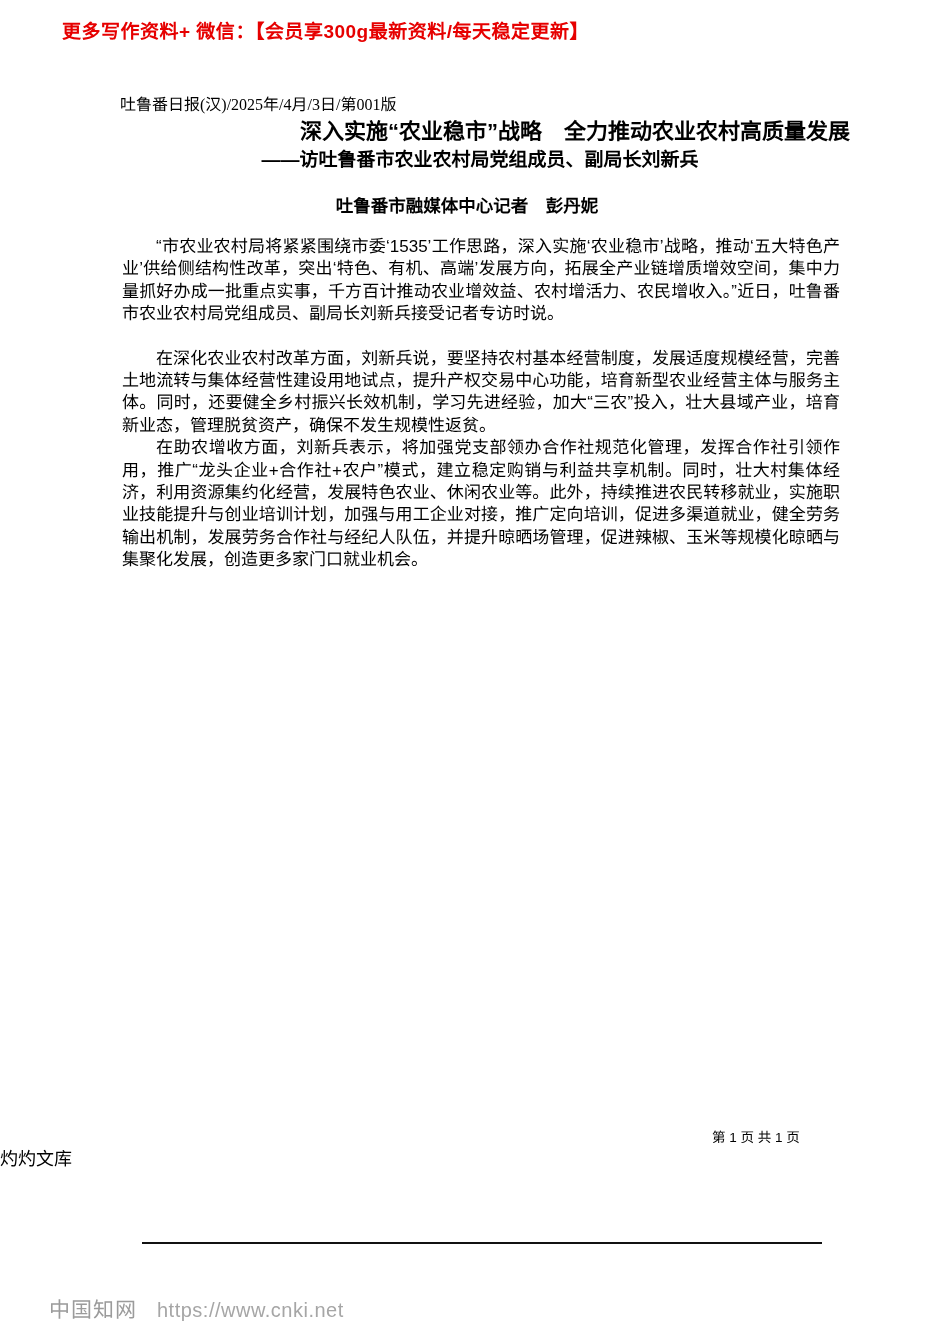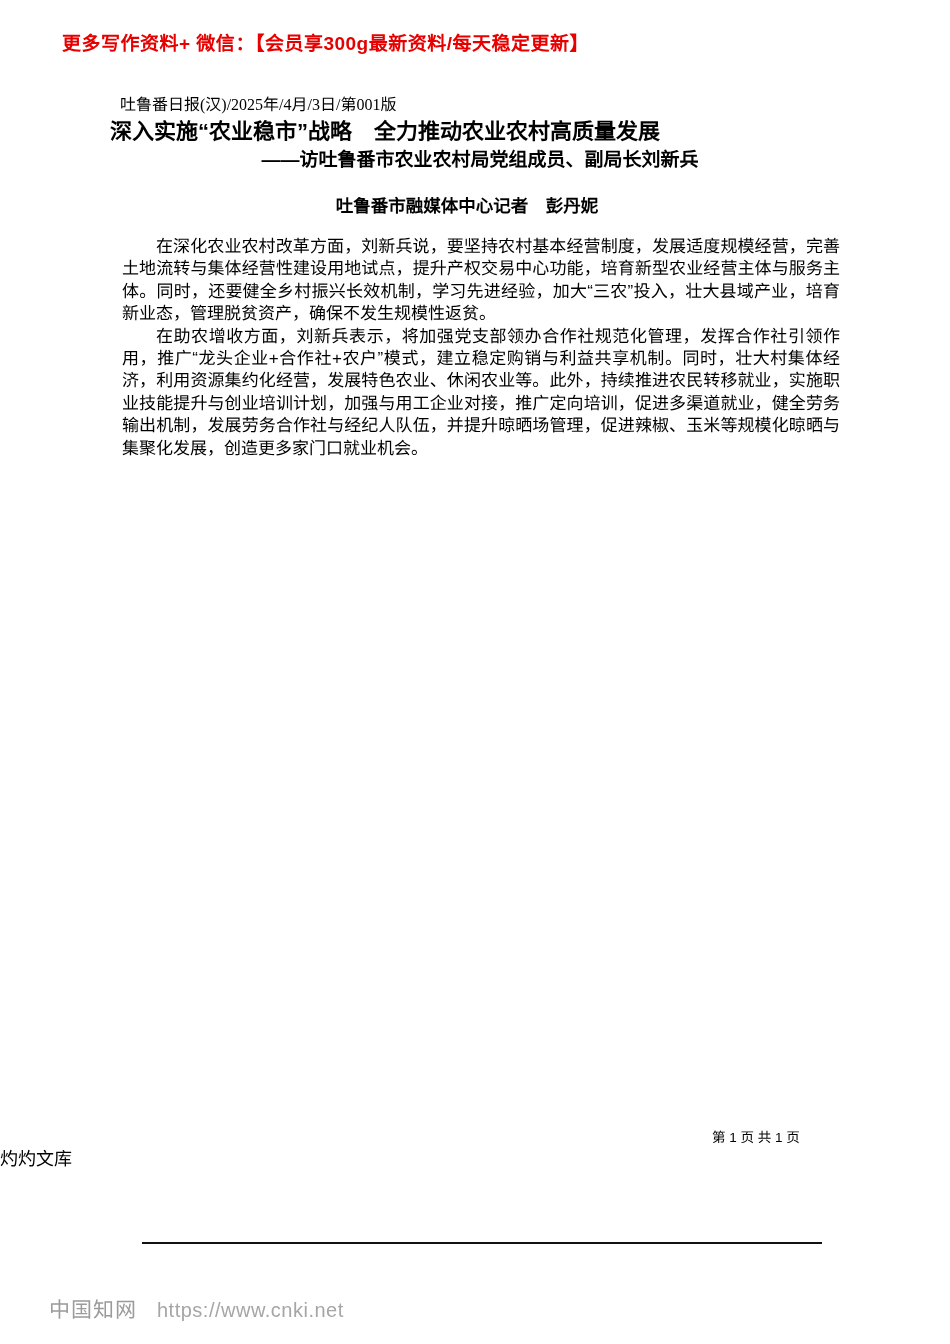--- a/index.html
+++ b/index.html
@@ -12,42 +12,42 @@
     width: 950px;
     height: 1344px;
     background: #ffffff;
     overflow: hidden;
     font-family: "Liberation Sans", "DejaVu Sans", sans-serif;
     color: #000000;
   }
   .promo-banner {
     position: absolute;
     left: 62px;
-    top: 28px;
+    top: 16px;
     font-size: 19px;
     font-weight: bold;
     color: #e60000;
     letter-spacing: 0.5px;
     white-space: nowrap;
   }
   .source-line {
     position: absolute;
     left: 120px;
     top: 91px;
     font-family: "Liberation Serif", "DejaVu Serif", serif;
     font-size: 16px;
     color: #000000;
     white-space: nowrap;
   }
   .article-title {
     position: absolute;
     left: 110px;
     top: 113px;
     width: 740px;
-    text-align: left;
+    text-align: right;
     font-size: 22px;
     font-weight: bold;
     white-space: nowrap;
   }
   .article-subtitle {
     position: absolute;
     left: 110px;
     top: 144px;
     width: 740px;
     text-align: center;
@@ -134,20 +134,21 @@
 
   <div class="source-line">吐鲁番日报(汉)/2025年/4月/3日/第001版</div>
 
   <h1 class="article-title" style="margin:0">深入实施“农业稳市”战略　全力推动农业农村高质量发展</h1>
 
   <h2 class="article-subtitle" style="margin:0">——访吐鲁番市农业农村局党组成员、副局长刘新兵</h2>
 
   <div class="article-byline">吐鲁番市融媒体中心记者　彭丹妮</div>
 
   <div class="article-body">
+    <p class="gap-after">“市农业农村局将紧紧围绕市委‘1535’工作思路，深入实施‘农业稳市’战略，推动‘五大特色产业’供给侧结构性改革，突出‘特色、有机、高端’发展方向，拓展全产业链增质增效空间，集中力量抓好办成一批重点实事，千方百计推动农业增效益、农村增活力、农民增收入。”近日，吐鲁番市农业农村局党组成员、副局长刘新兵接受记者专访时说。</p>
     <p>在深化农业农村改革方面，刘新兵说，要坚持农村基本经营制度，发展适度规模经营，完善土地流转与集体经营性建设用地试点，提升产权交易中心功能，培育新型农业经营主体与服务主体。同时，还要健全乡村振兴长效机制，学习先进经验，加大“三农”投入，壮大县域产业，培育新业态，管理脱贫资产，确保不发生规模性返贫。</p>
     <p>在助农增收方面，刘新兵表示，将加强党支部领办合作社规范化管理，发挥合作社引领作用，推广“龙头企业+合作社+农户”模式，建立稳定购销与利益共享机制。同时，壮大村集体经济，利用资源集约化经营，发展特色农业、休闲农业等。此外，持续推进农民转移就业，实施职业技能提升与创业培训计划，加强与用工企业对接，推广定向培训，促进多渠道就业，健全劳务输出机制，发展劳务合作社与经纪人队伍，并提升晾晒场管理，促进辣椒、玉米等规模化晾晒与集聚化发展，创造更多家门口就业机会。</p>
   </div>
 
   <div class="page-number">第 1 页 共 1 页</div>
 
   <div class="left-watermark">灼灼文库</div>
 
   <div class="signature-line"></div>
 

